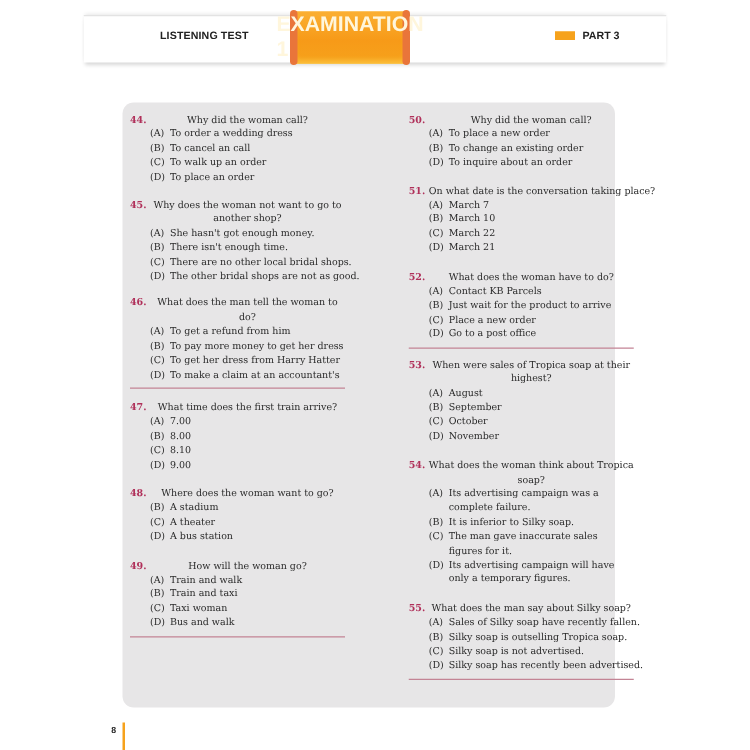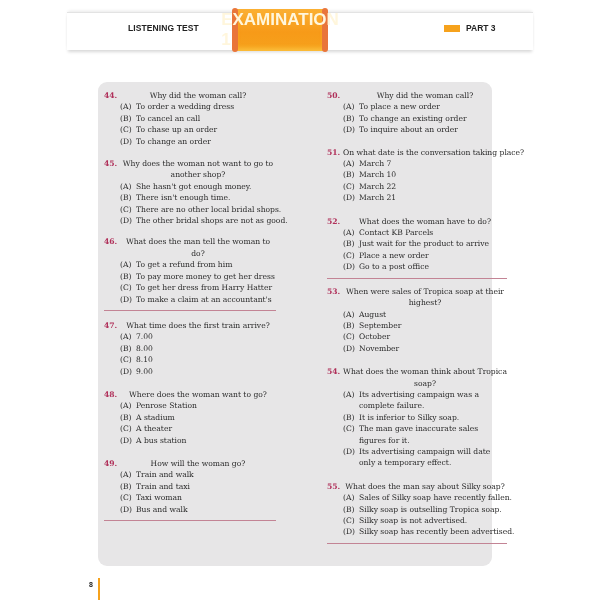--- a/index.html
+++ b/index.html
@@ -86,22 +86,22 @@
 
 <div class="col left">
 
   <div class="q">
     <div class="q-stem">
       <span class="q-num">44.</span>
       <span>Why did the woman call?</span>
     </div>
     <div class="opt"><span class="letter">(A)</span><span>To order a wedding dress</span></div>
     <div class="opt"><span class="letter">(B)</span><span>To cancel an call</span></div>
-    <div class="opt"><span class="letter">(C)</span><span>To chase up an order</span></div>
-    <div class="opt"><span class="letter">(D)</span><span>To change an order</span></div>
+    <div class="opt"><span class="letter">(C)</span><span>To walk up an order</span></div>
+    <div class="opt"><span class="letter">(D)</span><span>To place an order</span></div>
   </div>
   <div style="height:11px"></div>
 
   <div class="q">
     <div class="q-stem">
       <span class="q-num">45.</span>
       <span>Why does the woman not want to go to another shop?</span>
     </div>
     <div class="opt"><span class="letter">(A)</span><span>She hasn't got enough money.</span></div>
     <div class="opt"><span class="letter">(B)</span><span>There isn't enough time.</span></div>
@@ -133,21 +133,20 @@
     <div class="opt"><span class="letter">(C)</span><span>8.10</span></div>
     <div class="opt"><span class="letter">(D)</span><span>9.00</span></div>
   </div>
   <div style="height:12px"></div>
 
   <div class="q">
     <div class="q-stem">
       <span class="q-num">48.</span>
       <span>Where does the woman want to go?</span>
     </div>
-    <div class="opt"><span class="letter">(A)</span><span>Penrose Station</span></div>
     <div class="opt"><span class="letter">(B)</span><span>A stadium</span></div>
     <div class="opt"><span class="letter">(C)</span><span>A theater</span></div>
     <div class="opt"><span class="letter">(D)</span><span>A bus station</span></div>
   </div>
   <div style="height:12px"></div>
 
   <div class="q">
     <div class="q-stem">
       <span class="q-num">49.</span>
       <span>How will the woman go?</span>
@@ -211,21 +210,21 @@
   <div style="height:12px"></div>
 
   <div class="q">
     <div class="q-stem">
       <span class="q-num">54.</span>
       <span>What does the woman think about Tropica soap?</span>
     </div>
     <div class="opt wrap"><span class="letter">(A)</span><span>Its advertising campaign was a complete failure.</span></div>
     <div class="opt wrap"><span class="letter">(B)</span><span>It is inferior to Silky soap.</span></div>
     <div class="opt wrap"><span class="letter">(C)</span><span>The man gave inaccurate sales figures for it.</span></div>
-    <div class="opt wrap"><span class="letter">(D)</span><span>Its advertising campaign will date only a temporary effect.</span></div>
+    <div class="opt wrap"><span class="letter">(D)</span><span>Its advertising campaign will have only a temporary figures.</span></div>
   </div>
   <div style="height:12px"></div>
 
   <div class="q">
     <div class="q-stem">
       <span class="q-num">55.</span>
       <span>What does the man say about Silky soap?</span>
     </div>
     <div class="opt"><span class="letter">(A)</span><span>Sales of Silky soap have recently fallen.</span></div>
     <div class="opt"><span class="letter">(B)</span><span>Silky soap is outselling Tropica soap.</span></div>

